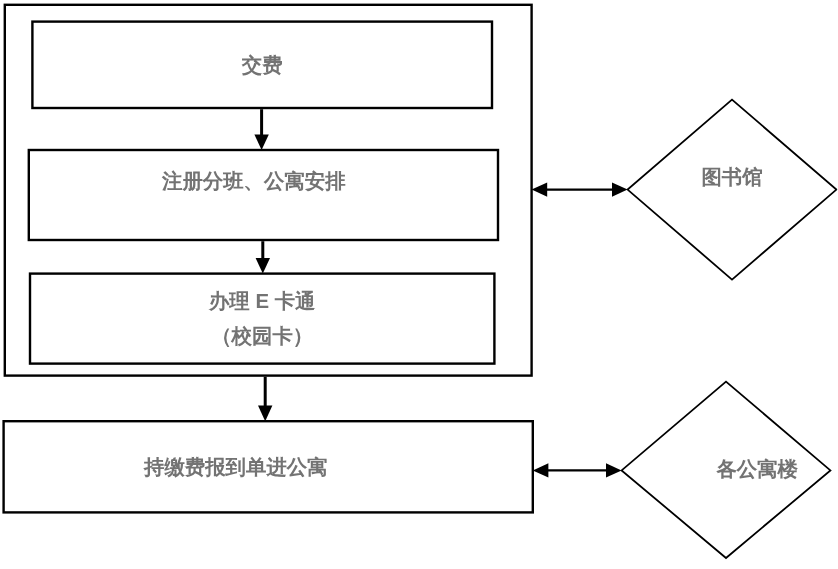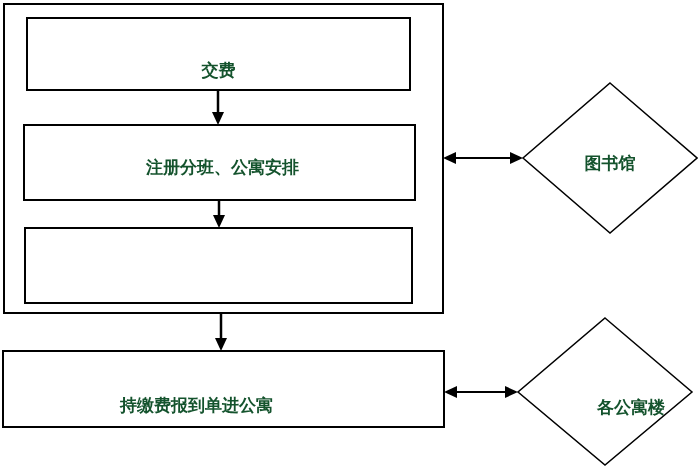--- a/index.html
+++ b/index.html
@@ -24,23 +24,22 @@
   .label-block {
     position: absolute;
     display: flex;
     flex-direction: column;
     align-items: center;
     justify-content: center;
     text-align: center;
     font-weight: bold;
     font-size: 17px;
     line-height: 29px;
-    color: #14532d;
+    color: #737373;
     white-space: nowrap;
-    margin-top: 16px;
   }
   .label-block .line {
     display: block;
   }
   .dorm-text {
     padding-right: 66px;
     box-sizing: border-box;
     padding-left: 12px;
   }
   .library-text {
@@ -90,24 +89,28 @@
       <line x1="454" y1="392" x2="508" y2="392" stroke="#000000" stroke-width="2"></line>
       <polygon points="444,392 457,386 457,398" fill="#000000"></polygon>
       <polygon points="518,392 505,386 505,398" fill="#000000"></polygon>
     </g>
   </svg>
 
   <div class="label-block" style="left:27px; top:18px; width:383px; height:72px;">
     <span class="line">交费</span>
   </div>
 
-  <div class="label-block" style="left:27px; top:125px; width:391px; height:53px;">
+  <div class="label-block" style="left:16px; top:125px; width:391px; height:53px;">
     <span class="line">注册分班、公寓安排</span>
   </div>
 
+  <div class="label-block" style="left:25px; top:228px; width:387px; height:75px;">
+    <span class="line">办理 E 卡通</span>
+    <span class="line">（校园卡）</span>
+  </div>
 
   <div class="label-block dorm-text" style="left:3px; top:351px; width:441px; height:76px;">
     <span class="line">持缴费报到单进公寓</span>
   </div>
 
   <div class="label-block library-text" style="left:523px; top:83px; width:174px; height:150px;">
     <span class="line">图书馆</span>
   </div>
 
   <div class="label-block" style="left:544px; top:318px; width:174px; height:147px;">

